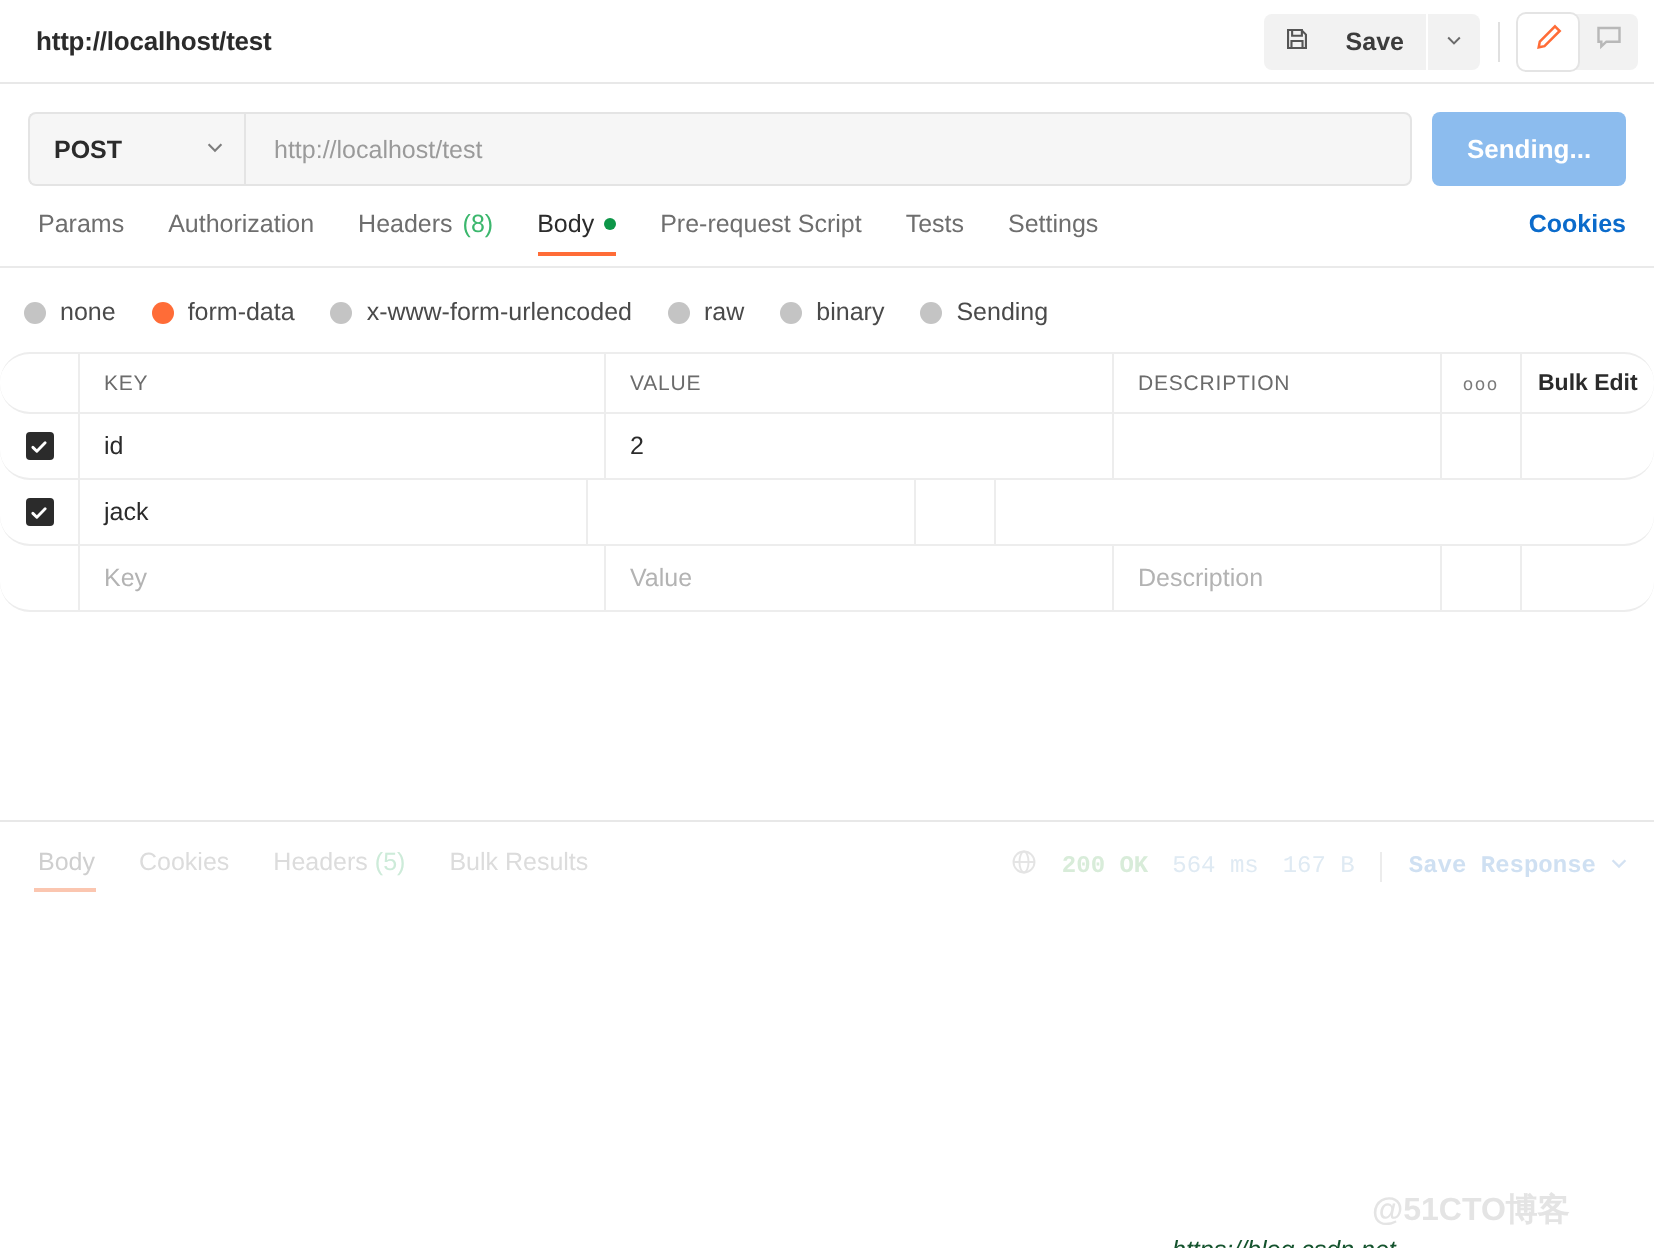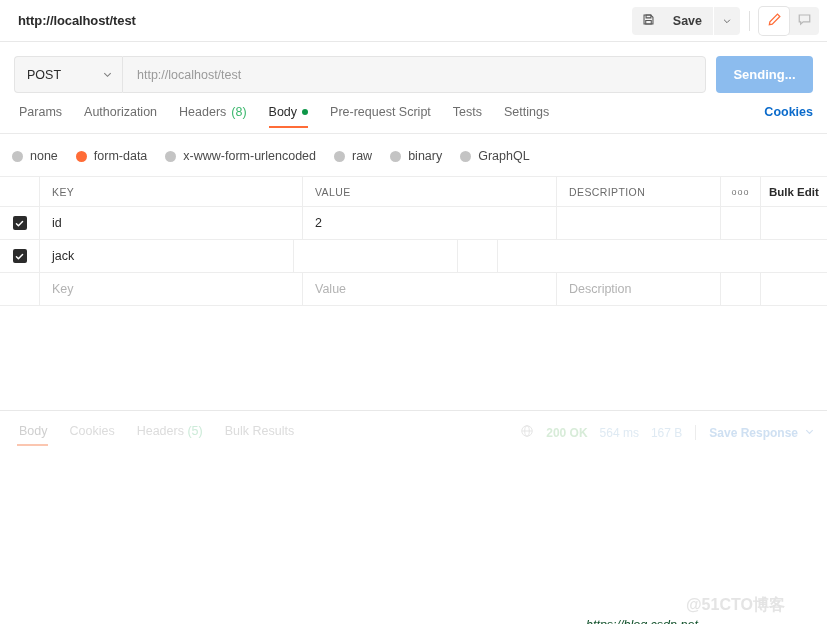--- a/index.html
+++ b/index.html
@@ -50,21 +50,21 @@
     width:30px; height:28px; display:flex; align-items:center; justify-content:center;
     cursor:pointer;
   }
   .icon-btn.active { background:#ffffff; border-radius:4px; box-shadow:0 0 0 1px #e4e4e4; }
   .method-sel {
     width:108px; background:#f6f6f6; border:1px solid #e4e4e4; border-right:none;
     border-radius:4px 0 0 4px;
     display:flex; align-items:center; justify-content:space-between;
     padding: 0 9px 0 12px; cursor:pointer;
   }
-  .method-sel .m { font-size:12.5px; font-weight:normal; color:#2b2b2b; }
+  .method-sel .m { font-size:12.5px; font-weight:bold; color:#2b2b2b; }
   .url-input {
     flex:1; background:#f6f6f6; border:1px solid #e4e4e4;
     border-radius:0 4px 4px 0;
     display:flex; align-items:center; padding-left:14px;
     font-size:12.5px; color:#9a9a9a;
   }
   .send-btn {
     position:absolute; right:0; top:0;
     width:97px; height:37px; margin-left:10px;
     background:#8cbcee; color:#fff;
@@ -104,21 +104,21 @@
     position:absolute; left:0; top:142px; width:827px; height:28px;
     display:flex; align-items:center; padding-left:12px; gap:0;
   }
   .btype { display:flex; align-items:center; gap:7px; margin-right:18px; cursor:pointer; }
   .radio { width:11px; height:11px; border-radius:50%; background:#c4c4c4; }
   .radio.on { background:#ff6c37; }
   .btype span { font-size:12.5px; color:#4a4a4a; }
 
   
   .tbl { position:absolute; left:0; top:176px; width:827px; }
-  .trow { display:flex; height:33px; border-bottom:1px solid #ededed; }
+  .trow { display:flex; height:33px; border-bottom:1px solid #ededed;border-radius:15px; }
   .trow.head { height:31px; border-top:1px solid #ededed; }
   .cell { border-right:1px solid #ededed; display:flex; align-items:center; }
   .c-chk { width:40px; justify-content:center; }
   .c-key { width:263px; padding-left:12px; }
   .c-val { width:254px; padding-left:12px; }
   .c-desc { width:164px; padding-left:12px; }
   .c-dots { width:40px; justify-content:center; }
   .c-bulk { width:66px; padding-left:8px; border-right:none; }
   .head .cell { font-size:10.5px; color:#6b6b6b; letter-spacing:0.4px; font-weight:normal; }
   .head .c-bulk { font-size:11.5px; color:#2b2b2b; font-weight:bold; letter-spacing:0; }
@@ -146,21 +146,21 @@
   }
   .ptab.active { color:#cfcfcf; }
   .ptab.active::after {
     content:""; position:absolute; left:9px; right:11px; bottom:0;
     height:2px; background:#fbc6b0;
   }
   .ptab .cnt { color:#cdebd9; }
 
   .status {
     position:absolute; right:12px; top:13px;
-    display:flex; align-items:center; gap:0; font-size:12px;
+    display:flex; align-items:center; gap:0; font-size:12px;font-family:Liberation Mono, monospace;
   }
   .status .st { color:#d8ecd9; font-weight:bold; margin-left:12px; }
   .status .ms, .status .bt { color:#dfeaf3; margin-left:12px; }
   .status .sdiv { width:1px; height:15px; background:#ececec; margin-left:13px; }
   .status .sr { color:#cfe0f2; font-weight:bold; margin-left:13px; cursor:pointer; }
 
   
   .wm1 {
     position:absolute; left:586px; top:618px;
     font-size:12.5px; color:#14532d; white-space:nowrap;font-style:italic;
@@ -282,21 +282,21 @@
     <div class="btype">
       <span class="radio"></span>
       <span>raw</span>
     </div>
     <div class="btype">
       <span class="radio"></span>
       <span>binary</span>
     </div>
     <div class="btype">
       <span class="radio"></span>
-      <span>GraphQL</span>
+      <span>Sending</span>
     </div>
   </div>
 
   <div class="tbl">
 
     <div class="trow head">
       <div class="cell c-chk"></div>
       <div class="cell c-key">
           <span>KEY</span>
         </div>

